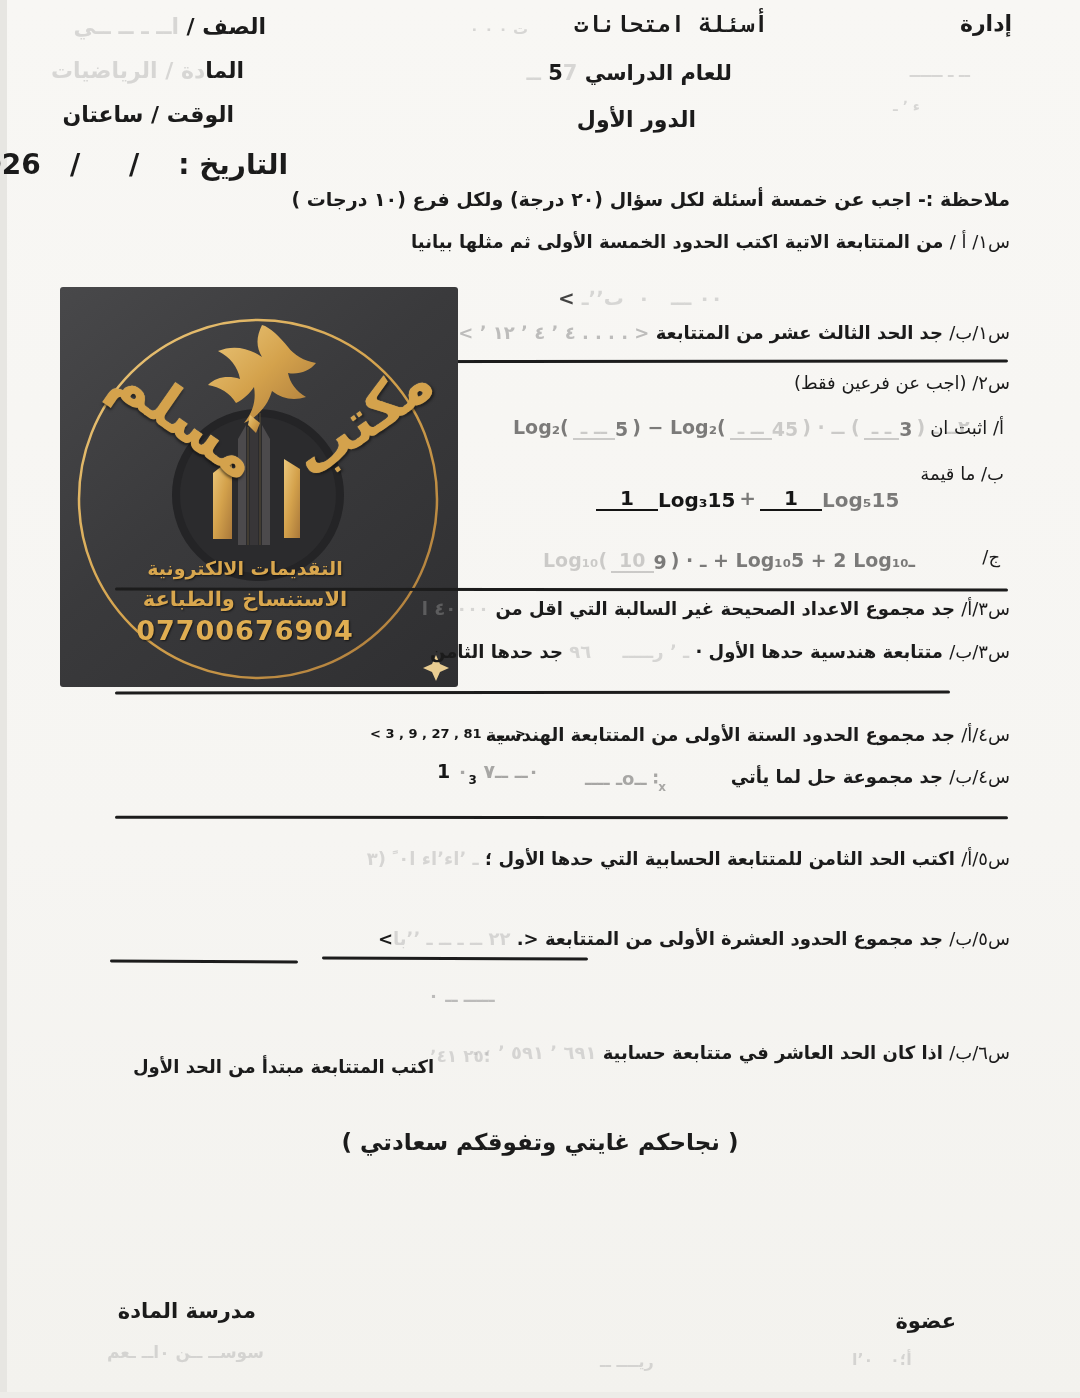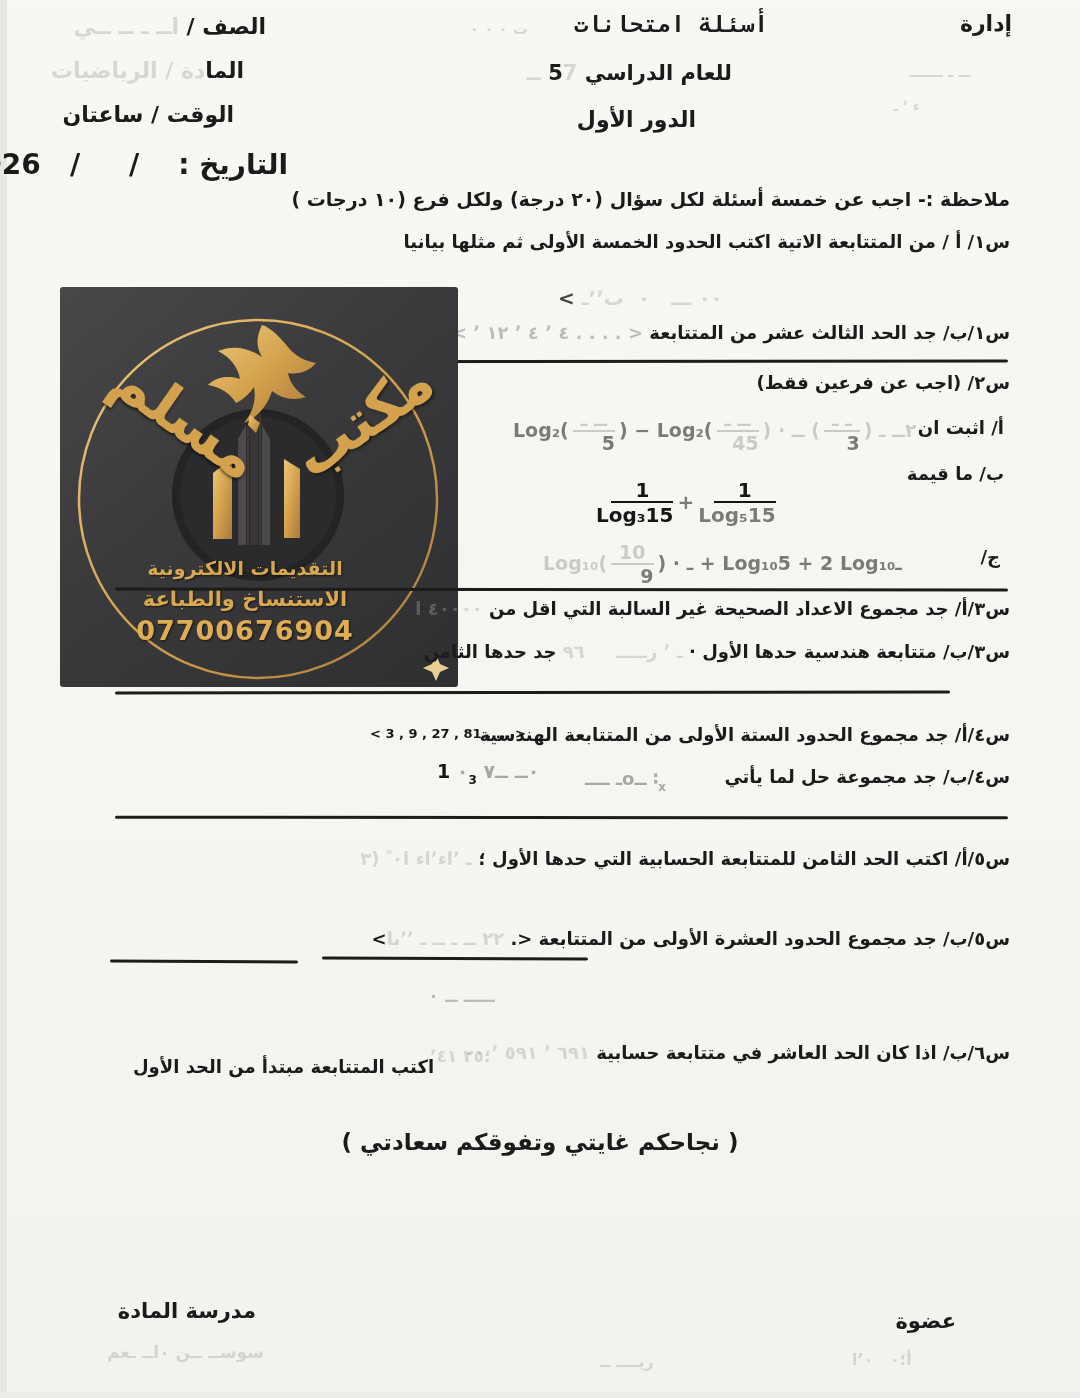--- a/index.html
+++ b/index.html
@@ -6,26 +6,26 @@
   .page{
     position:relative;width:1080px;height:1398px;margin:0 auto;
     background:linear-gradient(180deg,#f8f7f4 0%,#f6f5f2 60%,#f3f2ee 100%);
     overflow:hidden;direction:rtl;color:#1b1b1b;
     font-family:"DejaVu Sans",sans-serif;
   }
   .edge-l{position:absolute;left:0;top:0;width:7px;height:100%;background:#e7e6e2;}
   .edge-b{position:absolute;left:0;bottom:0;width:100%;height:6px;background:#edece8;}
   .t{position:absolute;white-space:nowrap;font-size:18px;font-weight:600;line-height:1.25;}
   .big{font-size:22px;font-weight:700;}
-  .lbl{font-weight:700;}
+  .lbl{font-weight:400;}
   .dim{color:#8e8e8e;opacity:.55;filter:blur(.4px);font-weight:600;}
   .dim2{color:#a3a3a3;opacity:.38;filter:blur(.5px);font-weight:600;}
   .hline{position:absolute;height:3px;background:#1c1c1c;border-radius:2px;}
   .math{position:absolute;direction:ltr;font-size:19px;font-weight:700;color:#161616;white-space:nowrap;}
-  .frac{display:inline-flex;flex-direction:column;align-items:flex-end;vertical-align:middle;line-height:1.05;margin:0 4px;}
+  .frac{display:inline-flex;flex-direction:row;align-items:flex-end;vertical-align:middle;line-height:1.05;margin:8px 4px;}
   .frac .fn{border-bottom:2.5px solid #141414;padding:0 8px;text-align:center;}
   .frac .fd{padding-top:2px;text-align:center;}
   .wide .fn{padding:0 24px;}
   .fadenum{opacity:.35;filter:blur(.4px);}
   .halffade{opacity:.55;filter:blur(.3px);}
   .sub{font-size:12px;vertical-align:-6px;}
   
   .logo{position:absolute;left:60px;top:287px;width:398px;height:400px;
         background:linear-gradient(140deg,#48484a 0%,#3a3a3c 45%,#2f2f31 100%);
         border-radius:3px;}

